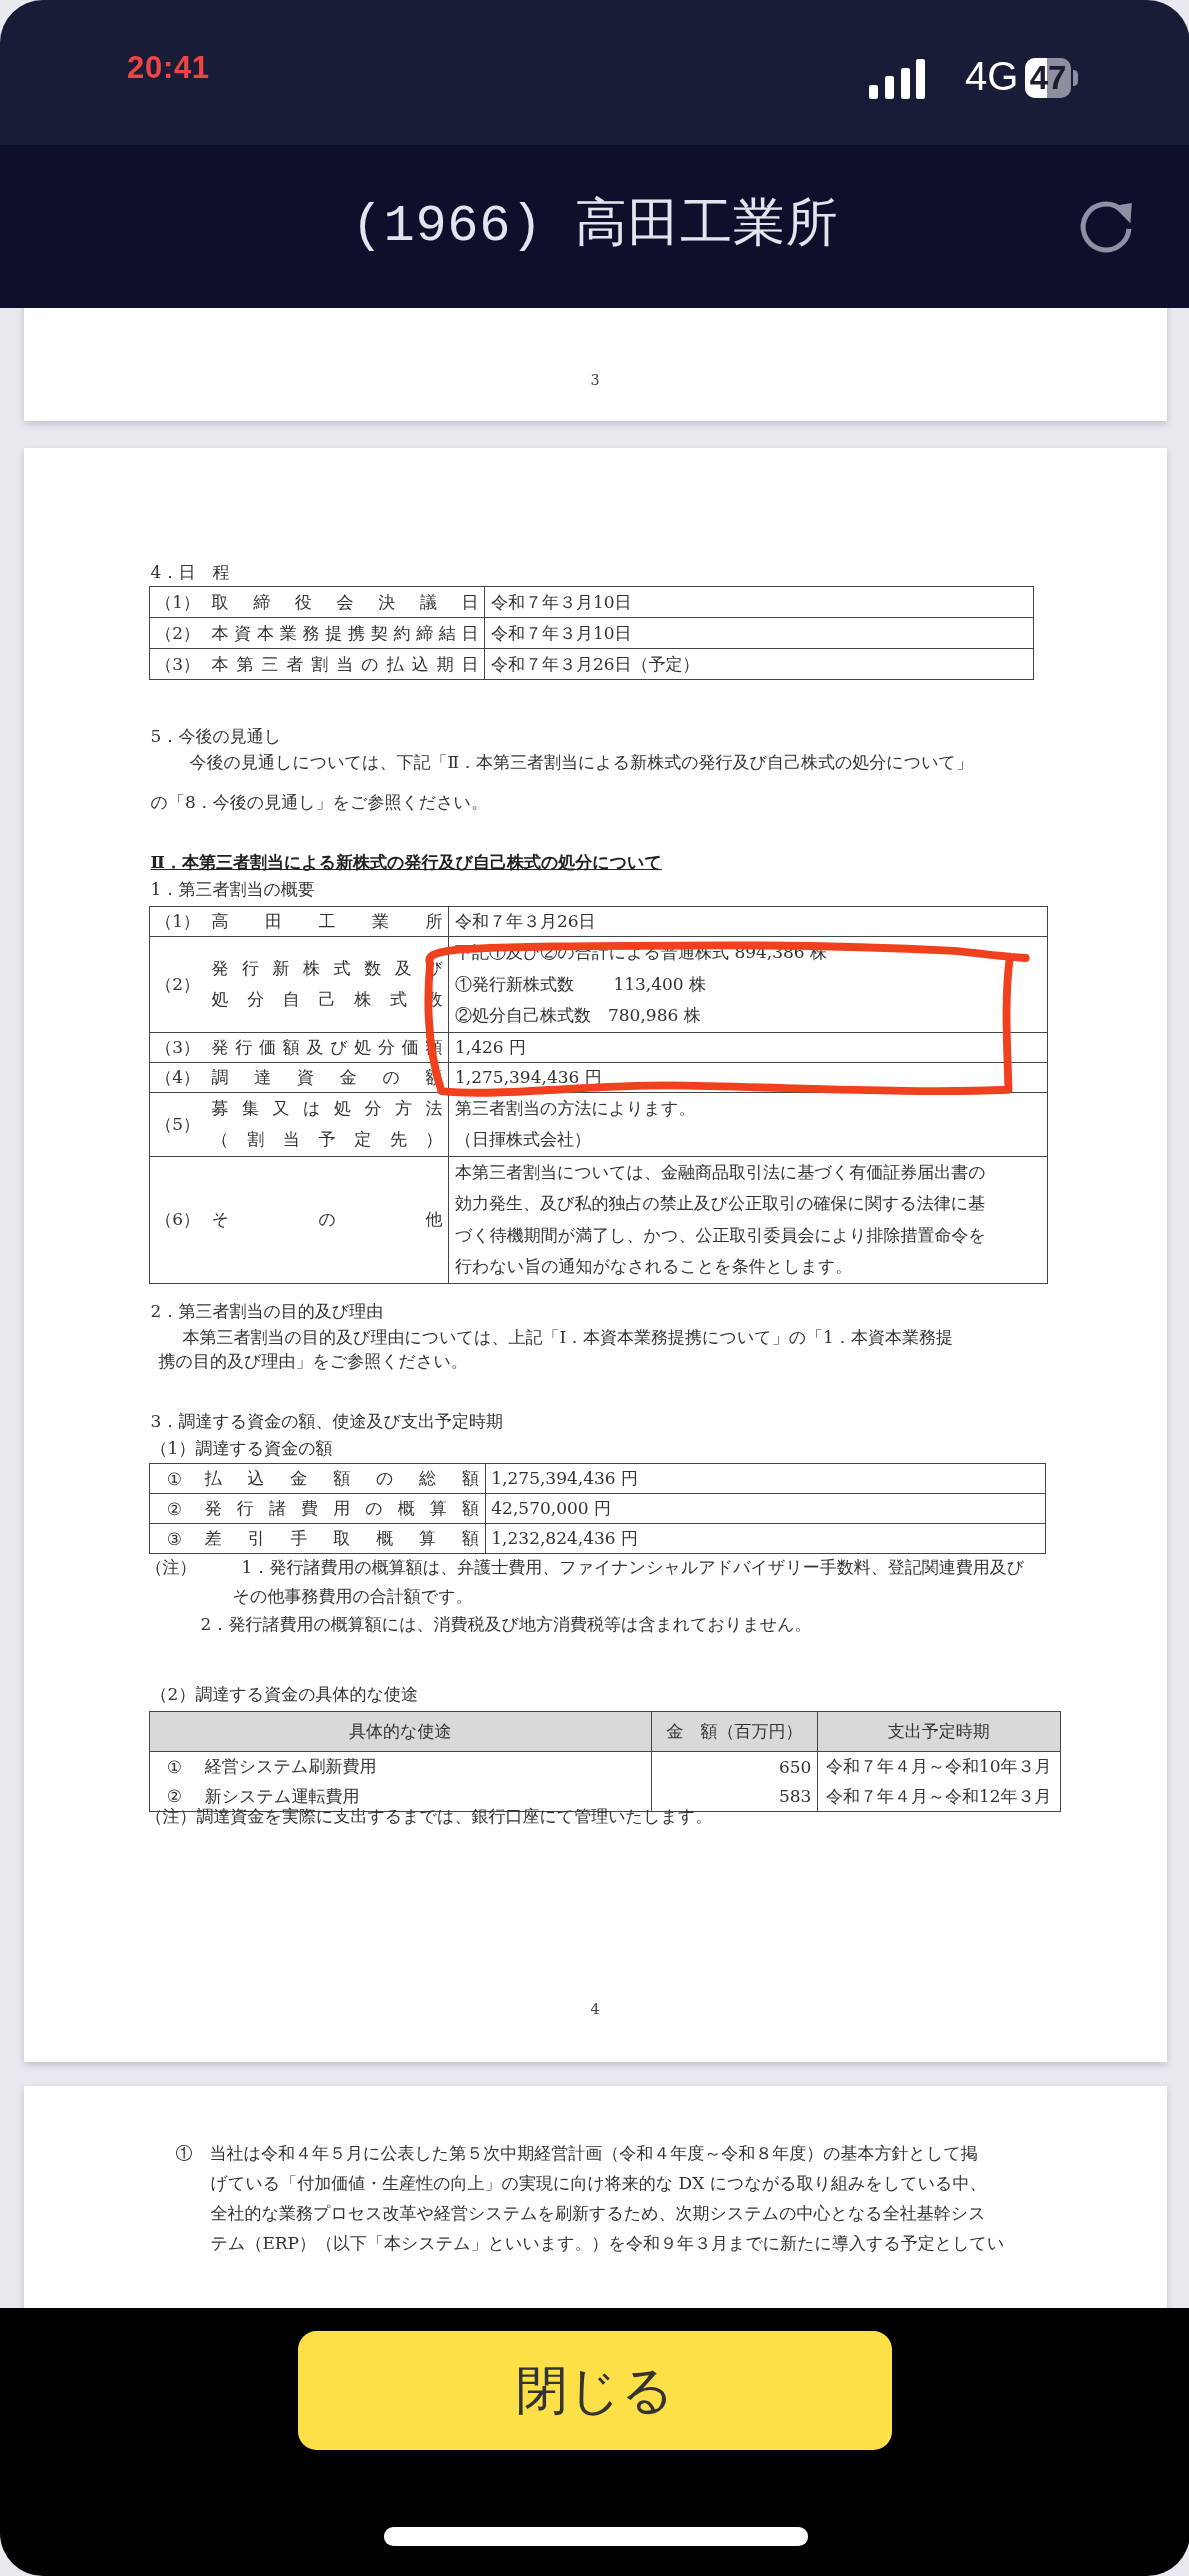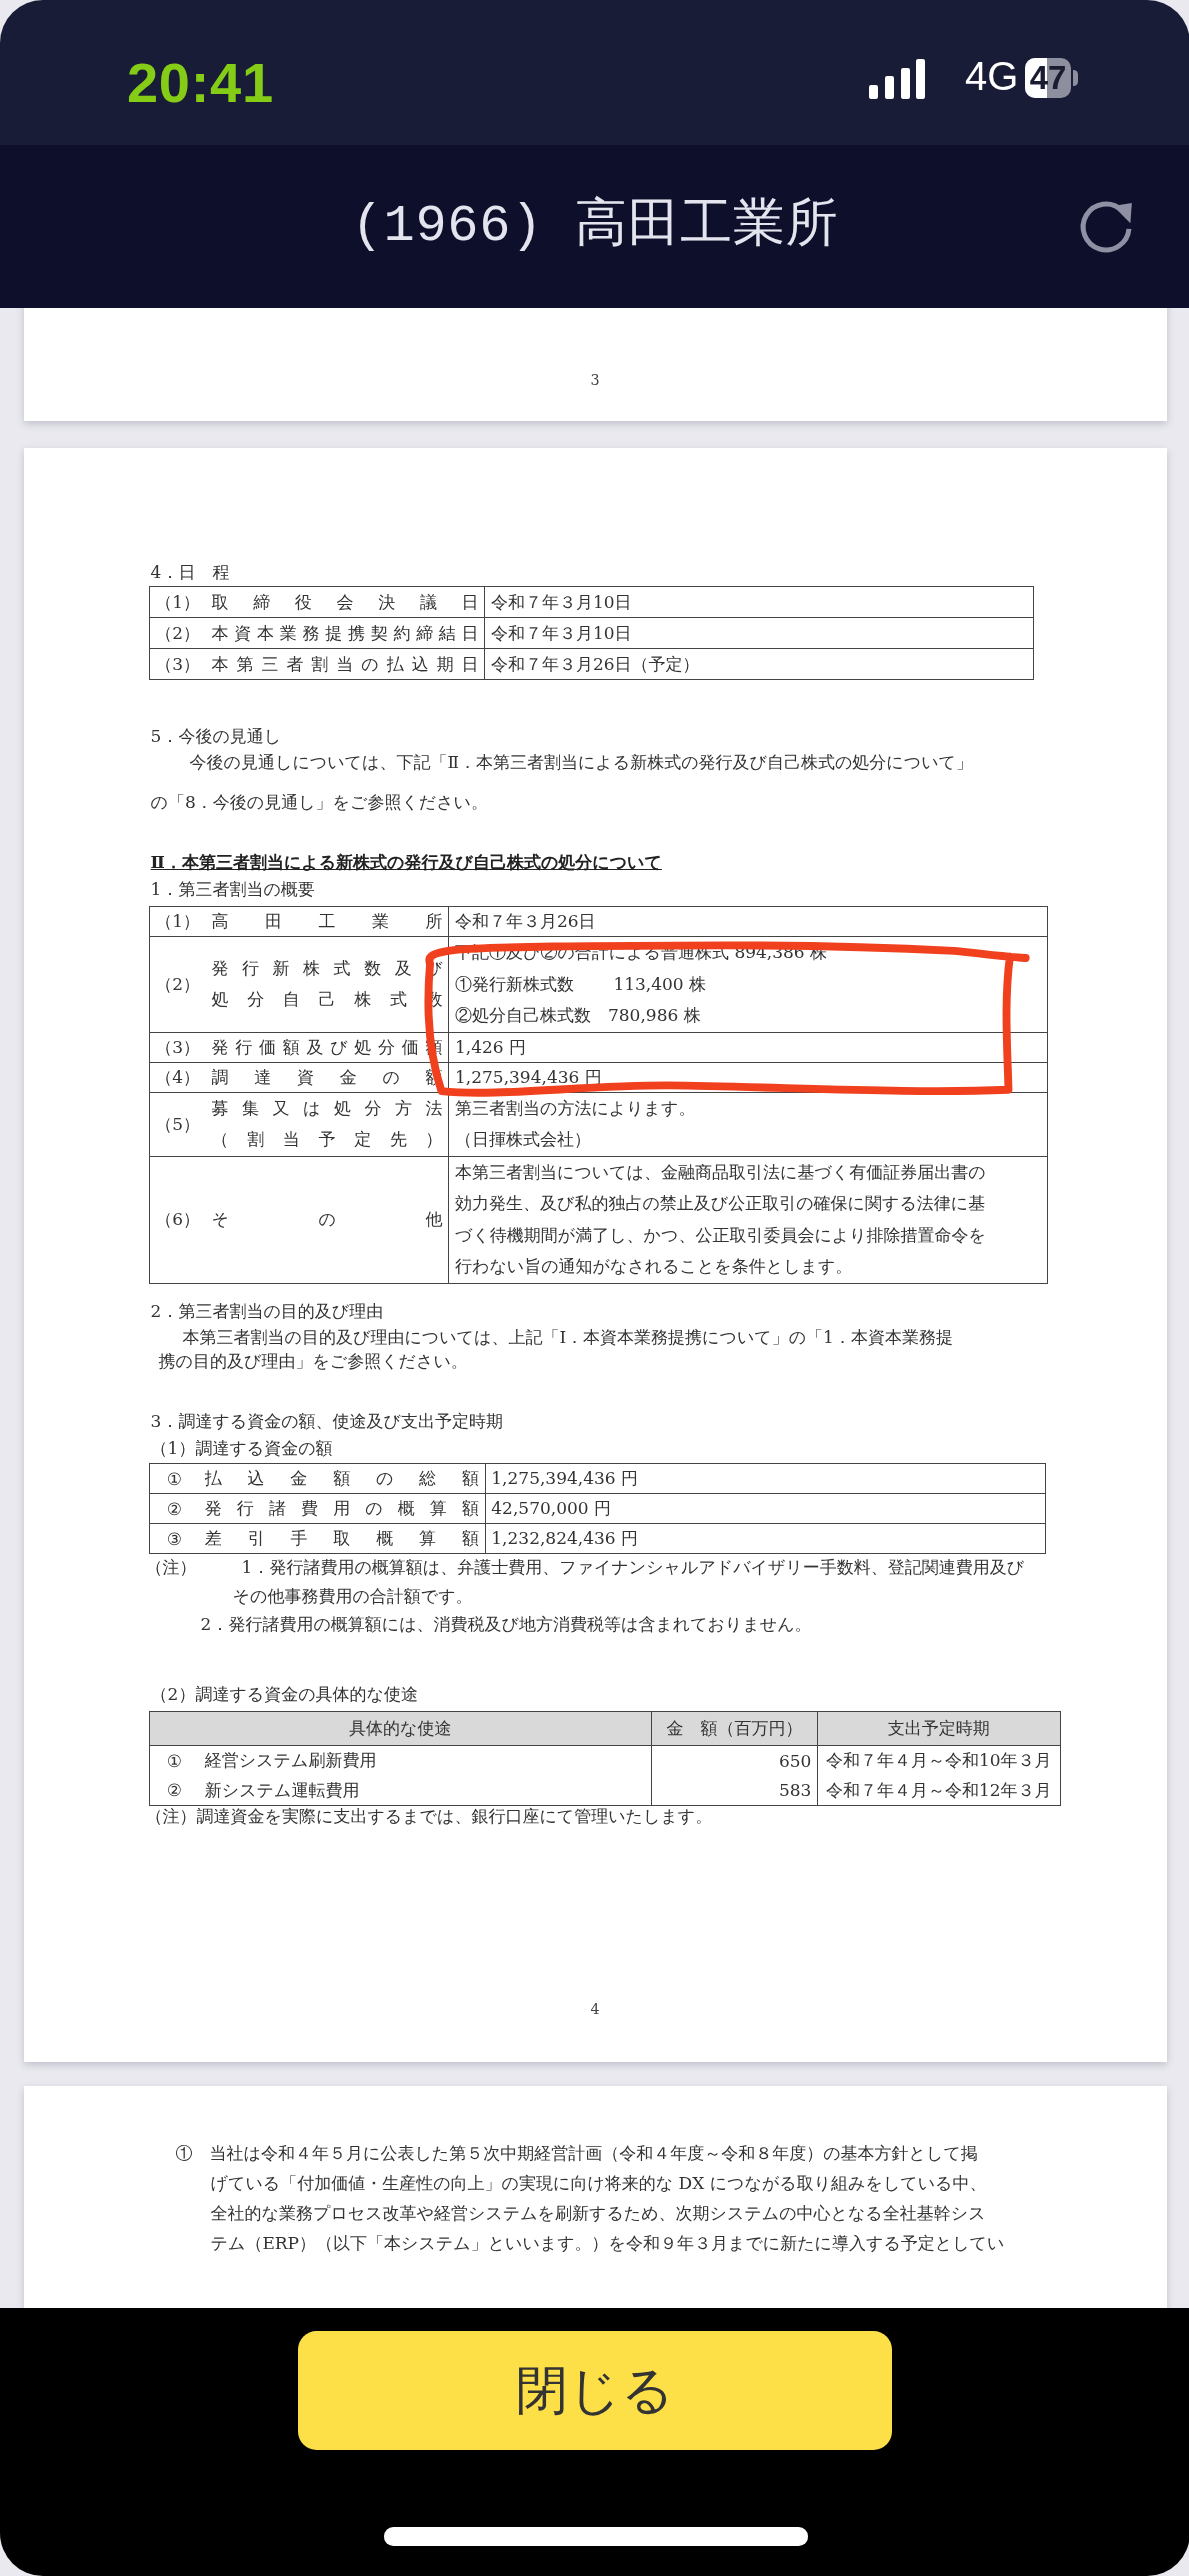--- a/index.html
+++ b/index.html
@@ -1,20 +1,20 @@
 <!DOCTYPE html>
 <html style="font-size:11.4px"><head>
 <meta charset="utf-8">
 <style>
   * { box-sizing: border-box; margin: 0; padding: 0; }
   html, body { width: 1190px; height: 2576px; overflow: hidden; background: #e9e9ef; }
   body { position: relative; font-family: "DejaVu Serif", "Liberation Serif", serif; color: #333; }
 
   .status-bar { position: absolute; left: 0; top: 0; width: 1190px; height: 145px; background: #191c37; border-radius: 43px 43px 0 0; }
-  .status-time { position: absolute; left: 127px; top: 50px; font-family: "Liberation Sans", sans-serif; font-size: 56px; font-weight: bold; color: #84cc16; letter-spacing: 0.7px; }
+  .status-time { position: absolute; left: 127px; top: 50px; font-family: "Liberation Sans", sans-serif; font-size: 31px; font-weight: bold; color: #ef4444; letter-spacing: 0.7px; }
   .signal { position: absolute; left: 869px; top: 59px; width: 57px; height: 40px; }
   .signal span { position: absolute; bottom: 0; width: 9.3px; background: #fff; border-radius: 2.1px; }
   .net-label { position: absolute; left: 946px; top: 54px; font-family: "Liberation Sans", sans-serif; font-size: 40px; color: #fff; margin-left: 19px; }
   .battery { position: absolute; left: 1025px; top: 58px; width: 46px; height: 40px; border-radius: 10px; background: #8d8e9e; overflow: hidden; }
   .battery .fill { position: absolute; left: 0; top: 0; height: 100%; background: #fff; }
   .battery .pct { position: absolute; left: 0; top: 0; width: 100%; height: 100%; font-family: "Liberation Sans", sans-serif; font-weight: bold; font-size: 33px; color: #1a1c30; text-align: center; line-height: 40px; }
   .battery-nub { position: absolute; left: 1073px; top: 70px; width: 5px; height: 15.7px; background: #8d8e9e; border-radius: 0 4.3px 4.3px 0; }
 
   .app-header { position: absolute; left: 0; top: 145px; width: 1190px; height: 163px; background: #0d0f2b; }
   .app-title { position: absolute; left: 0; top: 0; width: 1190px; height: 163px; line-height: 163px; text-align: center; font-family: Liberation Mono, monospace; font-size: 52px; color: #e4e4ee; letter-spacing: 0.7px; }
@@ -194,21 +194,21 @@
 
       <div class="t" style="left:122px;top:1109px;">（注）</div>
       <div class="t" style="left:177px;top:1109px;margin-left:41px;">1．発行諸費用の概算額は、弁護士費用、ファイナンシャルアドバイザリー手数料、登記関連費用及び</div>
       <div class="t" style="left:209px;top:1138px;">その他事務費用の合計額です。</div>
       <div class="t" style="left:177px;top:1166px;">2．発行諸費用の概算額には、消費税及び地方消費税等は含まれておりません。</div>
 
       <div class="t" style="left:127px;top:1236px;">（2）調達する資金の具体的な使途</div>
 
       <table class="dt" style="left:125px;top:1263px;width:912px;">
         <tbody>
-            <tr style="height:34px;">
+            <tr style="height:40px;">
           <th colspan="2" style="width:494px;">具体的な使途</th>
           <th style="width:166px;">金　額（百万円）</th>
           <th>支出予定時期</th>
         </tr>
         <tr style="height:30px;">
           <td class="num" style="border-right:none;border-bottom:none;">①</td>
           <td style="border-left:none;border-bottom:none;">経営システム刷新費用</td>
           <td class="amt" style="border-bottom:none;">650</td>
           <td style="text-align:center;border-bottom:none;">令和７年４月～令和10年３月</td>
         </tr>

